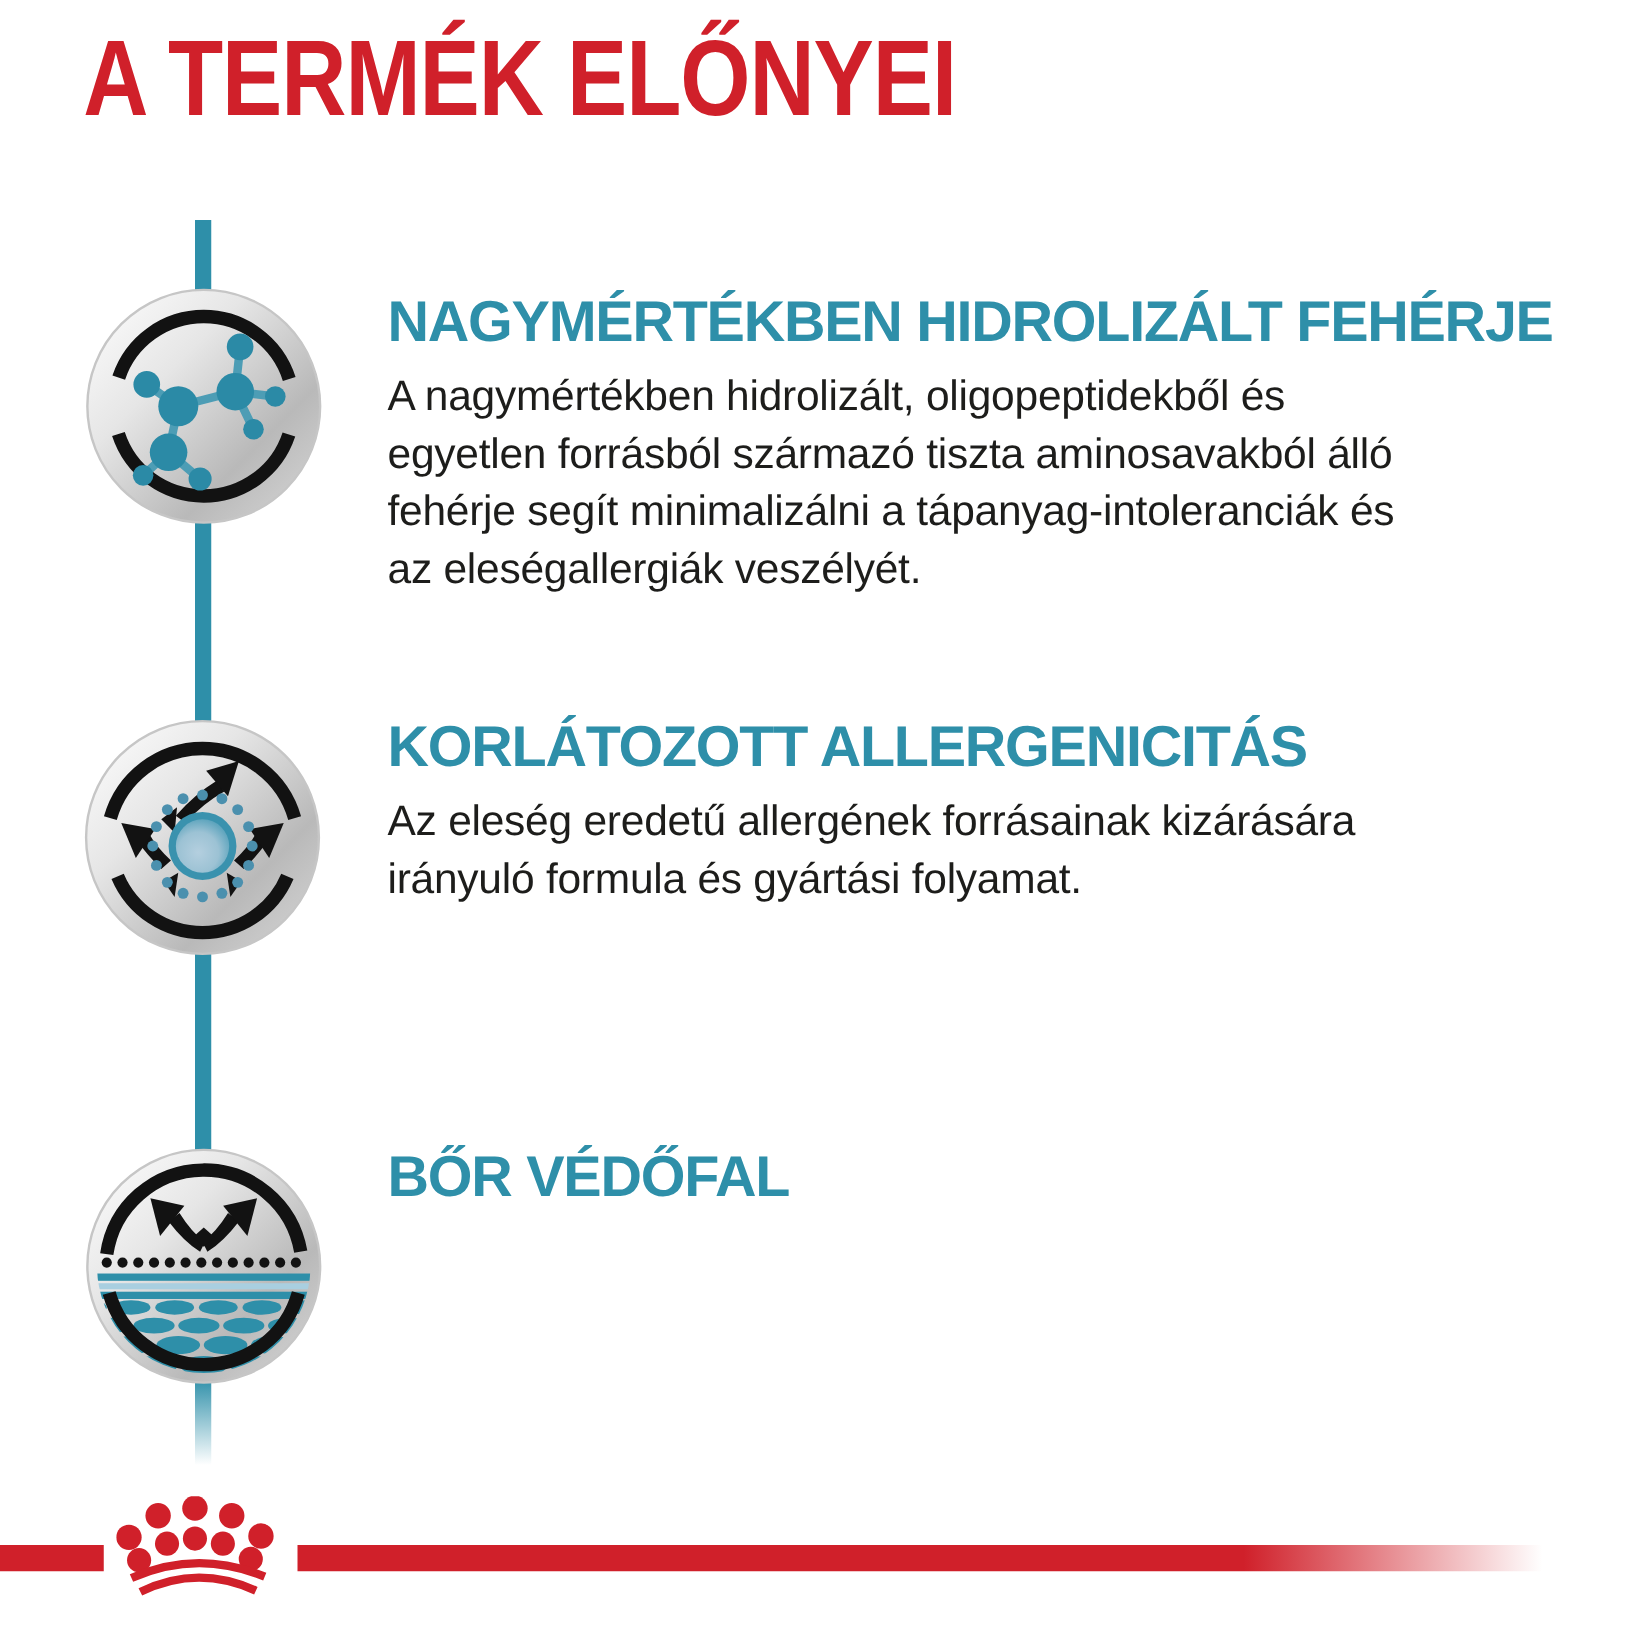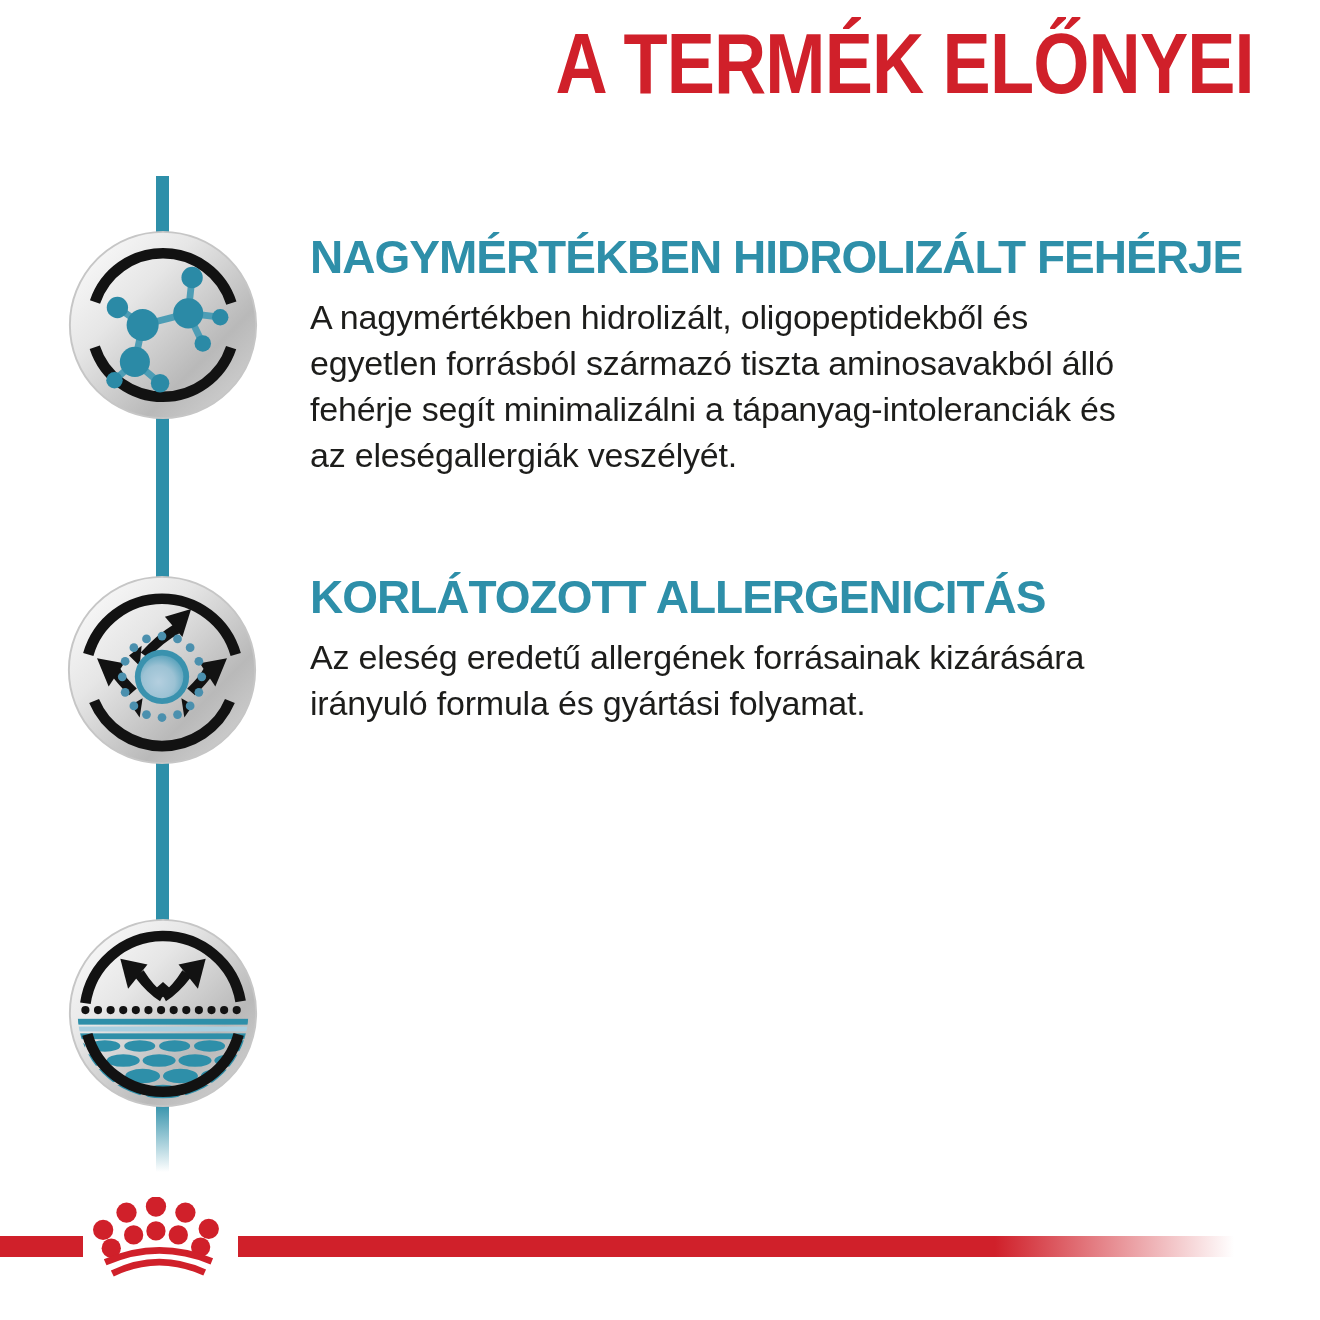--- a/index.html
+++ b/index.html
@@ -4,21 +4,21 @@
 <style>
   html,body { margin:0; padding:0; background:#ffffff; }
   .canvas {
     position:relative; width:1320px; height:1320px; background:#ffffff;
     overflow:hidden; font-family:"Liberation Sans", sans-serif;
   }
 
   
   .page-title {
     position:absolute; top:20px; left:0; width:100%;
-    text-align:right; margin:0;
+    text-align:left; margin:0;
     color:#d0202a; font-size:86px; font-weight:bold; line-height:1.0;
   }
   .page-title .squeeze {
     display:inline-block; transform:scaleX(0.84); transform-origin:center;
     letter-spacing:-1px; white-space:nowrap;
   }
 
   
   .vline {
     position:absolute; left:156px; top:176px; width:13px; height:996px;
@@ -229,20 +229,21 @@
 
   <section class="benefit benefit-1">
     <h2>NAGYMÉRTÉKBEN HIDROLIZÁLT FEHÉRJE</h2>
     <p>A nagymértékben hidrolizált, oligopeptidekből és
 egyetlen forrásból származó tiszta aminosavakból álló
 fehérje segít minimalizálni a tápanyag-intoleranciák és
 az eleségallergiák veszélyét.</p>
   </section>
 
   <section class="benefit benefit-3">
+    <h2>BŐR VÉDŐFAL</h2>
   </section>
 
   <div class="band band-left"></div>
   <div class="band band-right"></div>
 
   <svg class="crown" viewBox="0 0 130 82">
     <g fill="#d0202a">
       <circle cx="10" cy="32" r="10"></circle>
       <circle cx="33" cy="15" r="10"></circle>
       <circle cx="62" cy="9" r="10"></circle>

